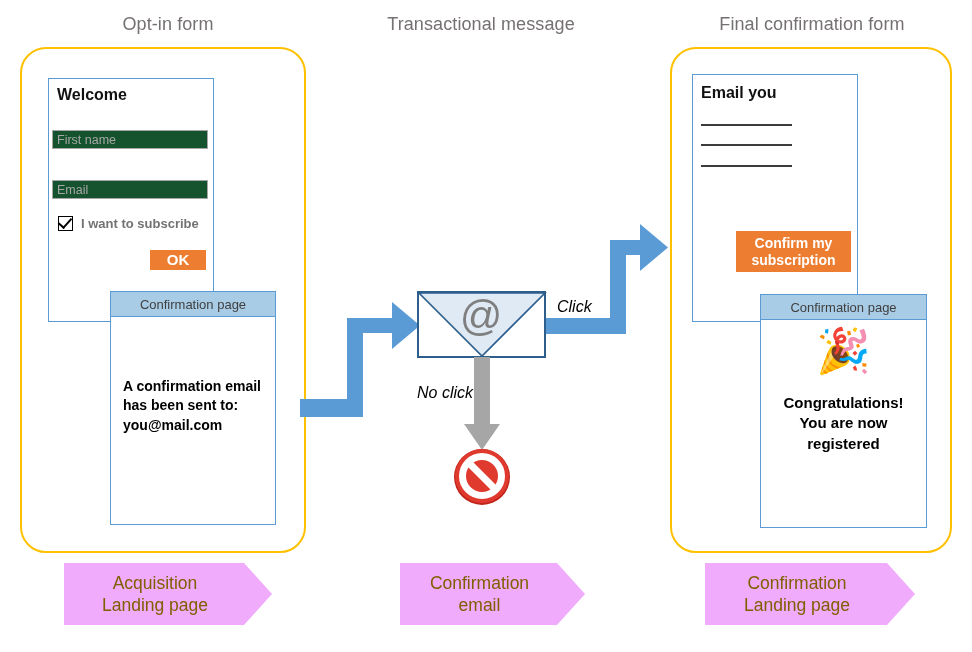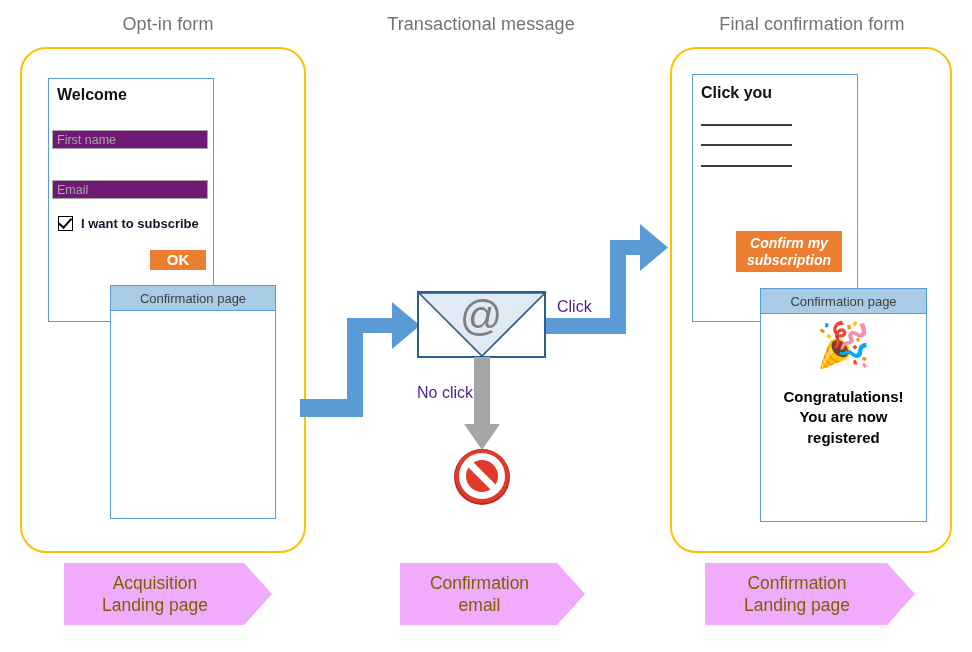--- a/index.html
+++ b/index.html
@@ -44,21 +44,21 @@
     font-size:16px;
     font-weight:bold;
     color:#111111;
   }
 
   
   .field{
     position:absolute;
     border:1.5px solid #a6a6a6;
     box-sizing:border-box;
-    background:#701a75;
+    background:#14532d;
     font-size:12.5px;
     color:#a6a6a6;
     padding:0 4px;
     display:flex;
     align-items:center;
     font-family:"Liberation Sans", sans-serif;
   }
 
   
   .check-row{position:absolute;display:flex;align-items:center;gap:8px;}
@@ -71,21 +71,21 @@
   }
   .checkbox:after{
     content:"";
     position:absolute;
     left:2px;top:-2px;
     width:6px;height:11px;
     border:solid #000;
     border-width:0 2.2px 2.2px 0;
     transform:rotate(42deg);
   }
-  .check-label{font-size:13px;color:#0f172a;white-space:nowrap;font-weight:600;}
+  .check-label{font-size:13px;color:#737373;white-space:nowrap;font-weight:600;}
 
   
   .btn-orange{
     position:absolute;
     background:#ed7d31;
     color:#ffffff;
     display:flex;
     align-items:center;
     justify-content:center;
     text-align:center;
@@ -93,20 +93,21 @@
     line-height:1.15;
     box-sizing:border-box;
   }
 
   
   .conf-panel{
     position:absolute;
     background:#ffffff;
     border:1.5px solid #5b9bd5;
     box-sizing:border-box;
+    margin-top:6px;
   }
   .conf-head{
     position:absolute;
     left:0;top:0;
     background:#a9cce6;
     border-bottom:1.5px solid #5b9bd5;
     box-sizing:border-box;
     display:flex;align-items:center;justify-content:center;
     font-size:13px;color:#404040;
     width:100%;
@@ -149,22 +150,23 @@
     padding-right:26px;
   }
 
   
   .overlay{position:absolute;left:0;top:0;width:972px;height:652px;pointer-events:none;}
 
   
   .arrow-label{
     position:absolute;
     font-size:16px;
-    color:#4c1d95;
+    color:#000000;
     white-space:nowrap;
+    font-style:italic;
   }
 
   
   .emoji{
     position:absolute;
     font-size:44px;
     line-height:1;
     text-align:center;
   }
 </style>
@@ -187,35 +189,38 @@
 
   <div class="check-row" style="left:58px;top:216px;">
     <div class="checkbox"></div>
     <div class="check-label">I want to subscribe</div>
   </div>
 
   <div class="btn-orange" style="left:150px;top:250px;width:56px;height:20px;font-size:15px;">OK</div>
 
   <div class="conf-panel" style="left:110px;top:285px;width:166px;height:234px;">
     <div class="conf-head" style="height:25px;">Confirmation page</div>
+    <div class="conf-body-left" style="left:12px;top:85px;width:145px;white-space:pre-line;">A confirmation email
+has been sent to:
+you@mail.com</div>
   </div>
 
   <div class="arrow-label" style="left:557px;top:298px;">Click</div>
   <div class="arrow-label" style="left:405px;top:384px;margin-left:12px;">No click</div>
 
   <div class="stage-box" style="left:670px;top:47px;width:282px;height:506px;"></div>
 
   <div class="card" style="left:692px;top:74px;width:166px;height:248px;"></div>
-  <div class="card-title" style="left:701px;top:84px;">Click you</div>
+  <div class="card-title" style="left:701px;top:84px;">Email you</div>
 
   <div class="rule" style="left:701px;top:124px;width:91px;"></div>
   <div class="rule" style="left:701px;top:144px;width:91px;"></div>
   <div class="rule" style="left:701px;top:165px;width:91px;"></div>
 
-  <div class="btn-orange" style="left:736px;top:231px;width:106px;height:41px;font-size:14px;white-space:pre-line;font-style:italic;">Confirm my
+  <div class="btn-orange" style="left:736px;top:231px;width:115px;height:41px;font-size:14px;white-space:pre-line;">Confirm my
 subscription</div>
 
   <div class="conf-panel" style="left:760px;top:288px;width:167px;height:234px;">
     <div class="conf-head" style="height:25px;">Confirmation page</div>
     <div class="emoji" style="left:0;top:34px;width:100%;">🎉</div>
     <div class="conf-body" style="top:98px;white-space:pre-line;">Congratulations!
 You are now
 registered</div>
   </div>
 

